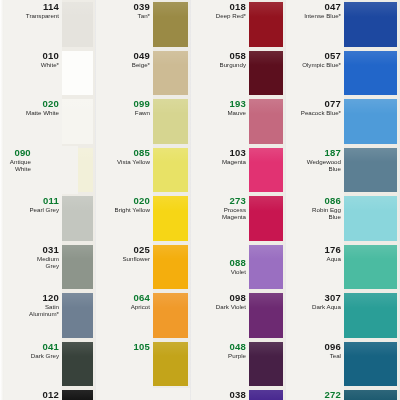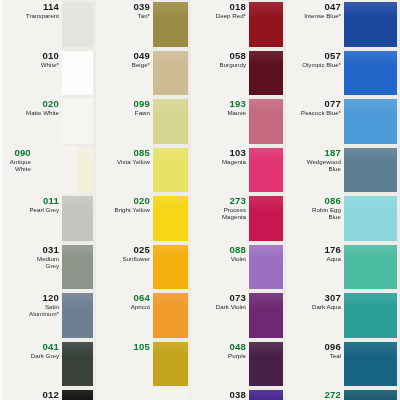--- a/index.html
+++ b/index.html
@@ -333,32 +333,32 @@
             <div class="code green">273</div>
             <div class="name">Process</div>
             <div class="name">Magenta</div>
           </div>
           <div class="chip-cell" style="width: 36px;">
             <div class="chip" style="background: rgb(200, 22, 80);"></div>
             <div class="chip-gloss"></div>
           </div>
         </div>
         <div class="swatch-row" style="height: 48.5px;">
-          <div class="label-cell" style="width: 58px;">
+          <div class="label-cell" style="width: 58px; margin-top: 13px;">
             <div class="code green">088</div>
             <div class="name">Violet</div>
           </div>
           <div class="chip-cell" style="width: 36px;">
             <div class="chip" style="background: rgb(154, 111, 193);"></div>
             <div class="chip-gloss"></div>
           </div>
         </div>
         <div class="swatch-row" style="height: 48.5px;">
           <div class="label-cell" style="width: 58px;">
-            <div class="code">073</div>
+            <div class="code">098</div>
             <div class="name">Dark Violet</div>
           </div>
           <div class="chip-cell" style="width: 36px;">
             <div class="chip" style="background: rgb(109, 42, 114);"></div>
             <div class="chip-gloss"></div>
           </div>
         </div>
         <div class="swatch-row" style="height: 48.5px;">
           <div class="label-cell" style="width: 58px;">
             <div class="code green">048</div>

